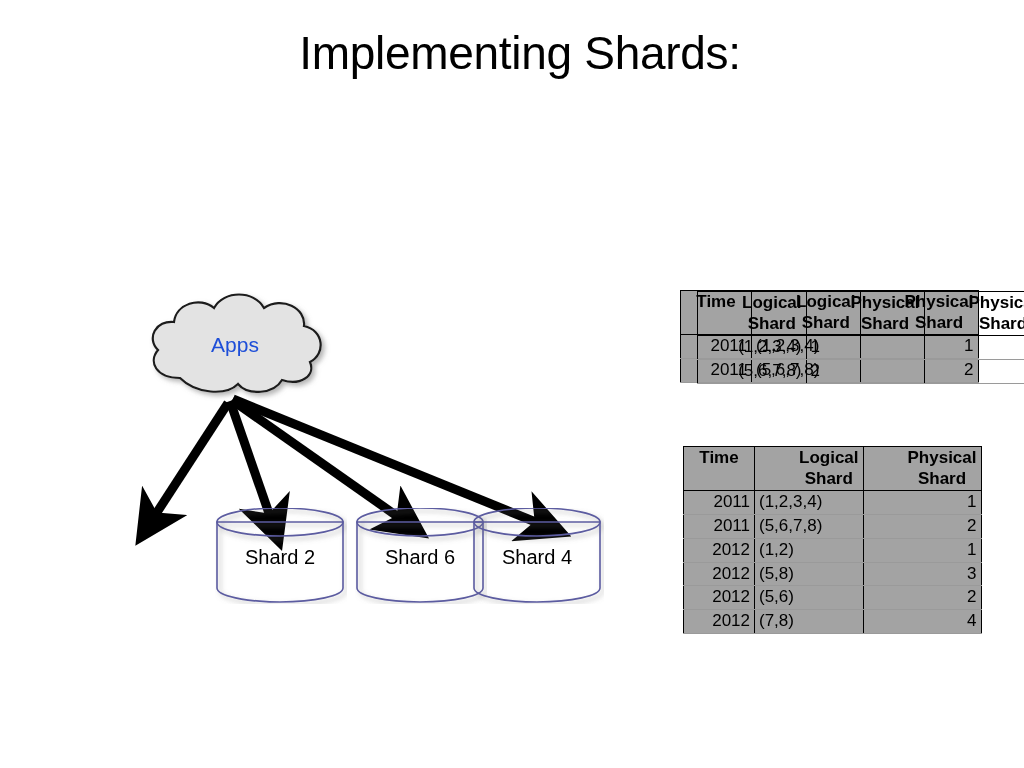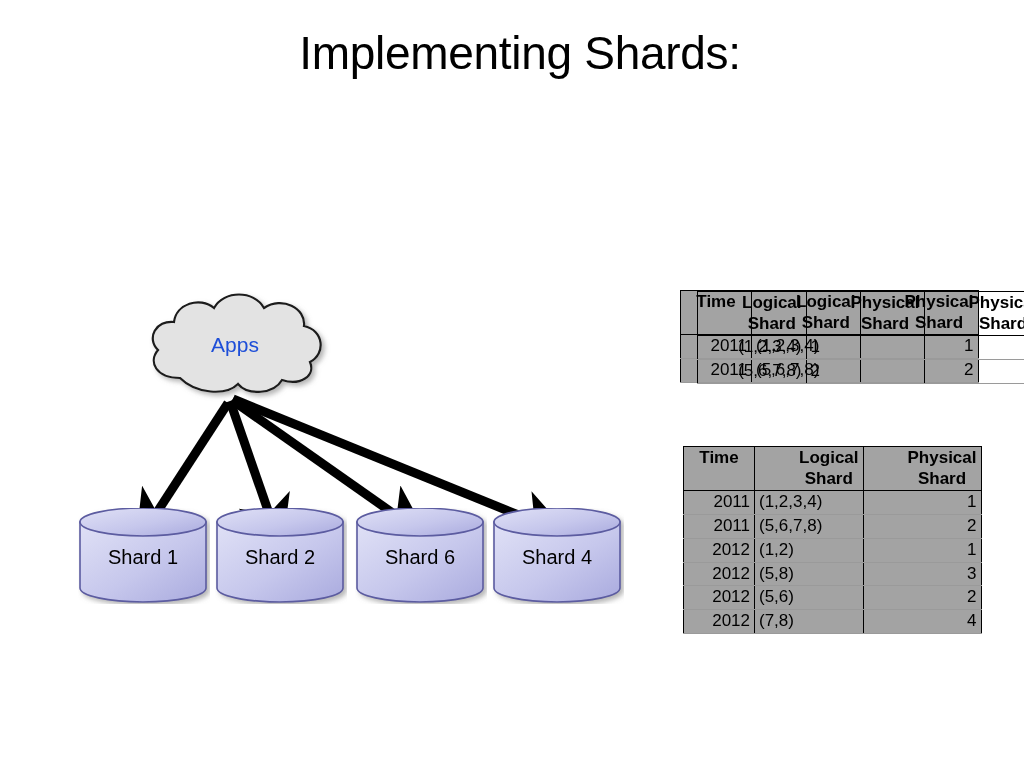--- a/index.html
+++ b/index.html
@@ -38,21 +38,21 @@
   .cyl{position:absolute;width:130px;height:92px;}
   .cyl svg{position:absolute;left:0;top:0;}
   .cyl .cyl-label{
     position:absolute;left:0;top:0;width:130px;height:98px;
     display:flex;align-items:center;justify-content:center;
     font-size:20px;color:#000;pointer-events:none;
   }
   #cyl-1{left:78px;top:508px;}
   #cyl-2{left:215px;top:508px;}
   #cyl-3{left:355px;top:508px;}
-  #cyl-4{left:492px;top:508px;}
+  #cyl-4{left:472px;top:508px;}
 
   
   table.sh{
     position:absolute;border-collapse:collapse;background:#a3a3a3;
     font-family:"Liberation Sans",sans-serif;
     font-size:17px;color:#000;
   }
   table.sh th,table.sh td{
     border:1px solid #000;
     padding:1px 4px;
@@ -115,64 +115,48 @@
                  C152,10 176,22 174,40
                  C194,44 196,68 180,76
                  C186,90 170,100 152,94
                  C144,108 118,110 108,98
                  C96,110 66,108 50,92 Z" fill="#e3e3e3" stroke="#1a1a1a" stroke-width="2.2"></path>
       </g>
     </svg>
     <div id="cloud-label">Apps</div>
   </div>
 
-  <div class="cyl" id="cyl-1">
+
+  <div class="cyl" id="cyl-2">
     <svg width="132" height="96" viewBox="0 0 132 96">
-      <defs>
-        <linearGradient id="cg1" x1="0" y1="0" x2="1" y2="1">
-          <stop offset="0%" stop-color="#e0e1f6"></stop>
-            <stop offset="55%" stop-color="#c6c7ec"></stop>
-            <stop offset="100%" stop-color="#a9aade"></stop>
-        </linearGradient>
-      </defs>
       <g filter="url(#softshadow)">
         <path d="M2,14 L2,80 A63,14 0 0 0 128,80 L128,14 Z" fill="url(#cg1)" stroke="#5b5ba0" stroke-width="1.6"></path>
         <ellipse cx="65" cy="14" rx="63" ry="14" fill="url(#cg1)" stroke="#5b5ba0" stroke-width="1.6"></ellipse>
       </g>
     </svg>
-    <div class="cyl-label">Shard 1</div>
-  </div>
-
-  <div class="cyl" id="cyl-2">
+    <div class="cyl-label">Shard 2</div>
+  </div>
+
+  <div class="cyl" id="cyl-3">
     <svg width="132" height="96" viewBox="0 0 132 96">
       <g filter="url(#softshadow)">
         <path d="M2,14 L2,80 A63,14 0 0 0 128,80 L128,14 Z" fill="url(#cg1)" stroke="#5b5ba0" stroke-width="1.6"></path>
         <ellipse cx="65" cy="14" rx="63" ry="14" fill="url(#cg1)" stroke="#5b5ba0" stroke-width="1.6"></ellipse>
       </g>
     </svg>
-    <div class="cyl-label">Shard 2</div>
-  </div>
-
-  <div class="cyl" id="cyl-3">
+    <div class="cyl-label">Shard 6</div>
+  </div>
+
+  <div class="cyl" id="cyl-4">
     <svg width="132" height="96" viewBox="0 0 132 96">
       <g filter="url(#softshadow)">
         <path d="M2,14 L2,80 A63,14 0 0 0 128,80 L128,14 Z" fill="url(#cg1)" stroke="#5b5ba0" stroke-width="1.6"></path>
         <ellipse cx="65" cy="14" rx="63" ry="14" fill="url(#cg1)" stroke="#5b5ba0" stroke-width="1.6"></ellipse>
       </g>
     </svg>
-    <div class="cyl-label">Shard 6</div>
-  </div>
-
-  <div class="cyl" id="cyl-4">
-    <svg width="132" height="96" viewBox="0 0 132 96">
-      <g filter="url(#softshadow)">
-        <path d="M2,14 L2,80 A63,14 0 0 0 128,80 L128,14 Z" fill="url(#cg1)" stroke="#5b5ba0" stroke-width="1.6"></path>
-        <ellipse cx="65" cy="14" rx="63" ry="14" fill="url(#cg1)" stroke="#5b5ba0" stroke-width="1.6"></ellipse>
-      </g>
-    </svg>
     <div class="cyl-label">Shard 4</div>
   </div>
 
   <table class="sh" id="table-top-back">
     <thead>
       <tr>
         <th class="h-time">
           <span>Time</span>
         </th>
         <th class="h-log">

